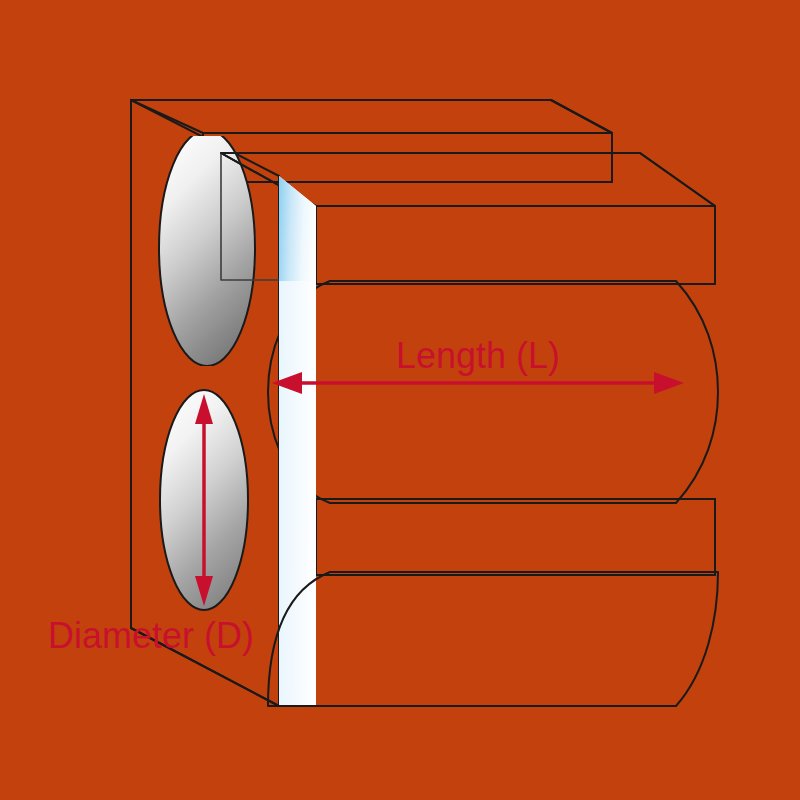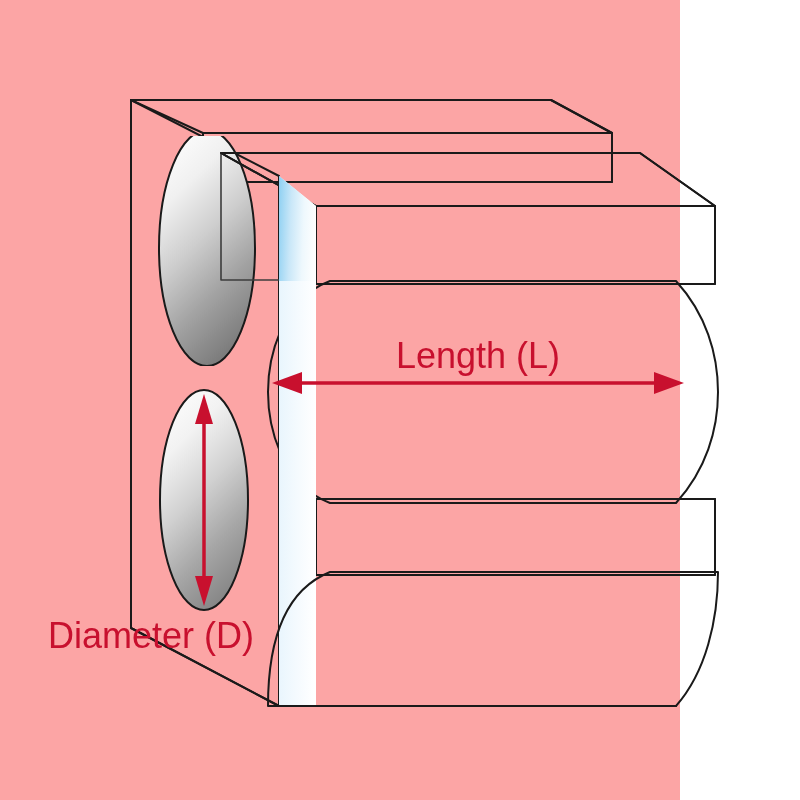--- a/index.html
+++ b/index.html
@@ -9,23 +9,23 @@
     background: #ffffff;
   }
   body {
     width: 800px;
     height: 800px;
     font-family: "Liberation Sans", sans-serif;
     overflow: hidden;
   }
   #diagram-root {
     position: relative;
-    width: 680px;
+    width: 800px;
     height: 800px;
-    background: #fca5a5;
+    background: #c2410c;
   }
   svg#technical-drawing {
     display: block;
     width: 800px;
     height: 800px;
   }
   .dim-label {
     font-family: "Liberation Sans", sans-serif;
     font-weight: 400;
   }

